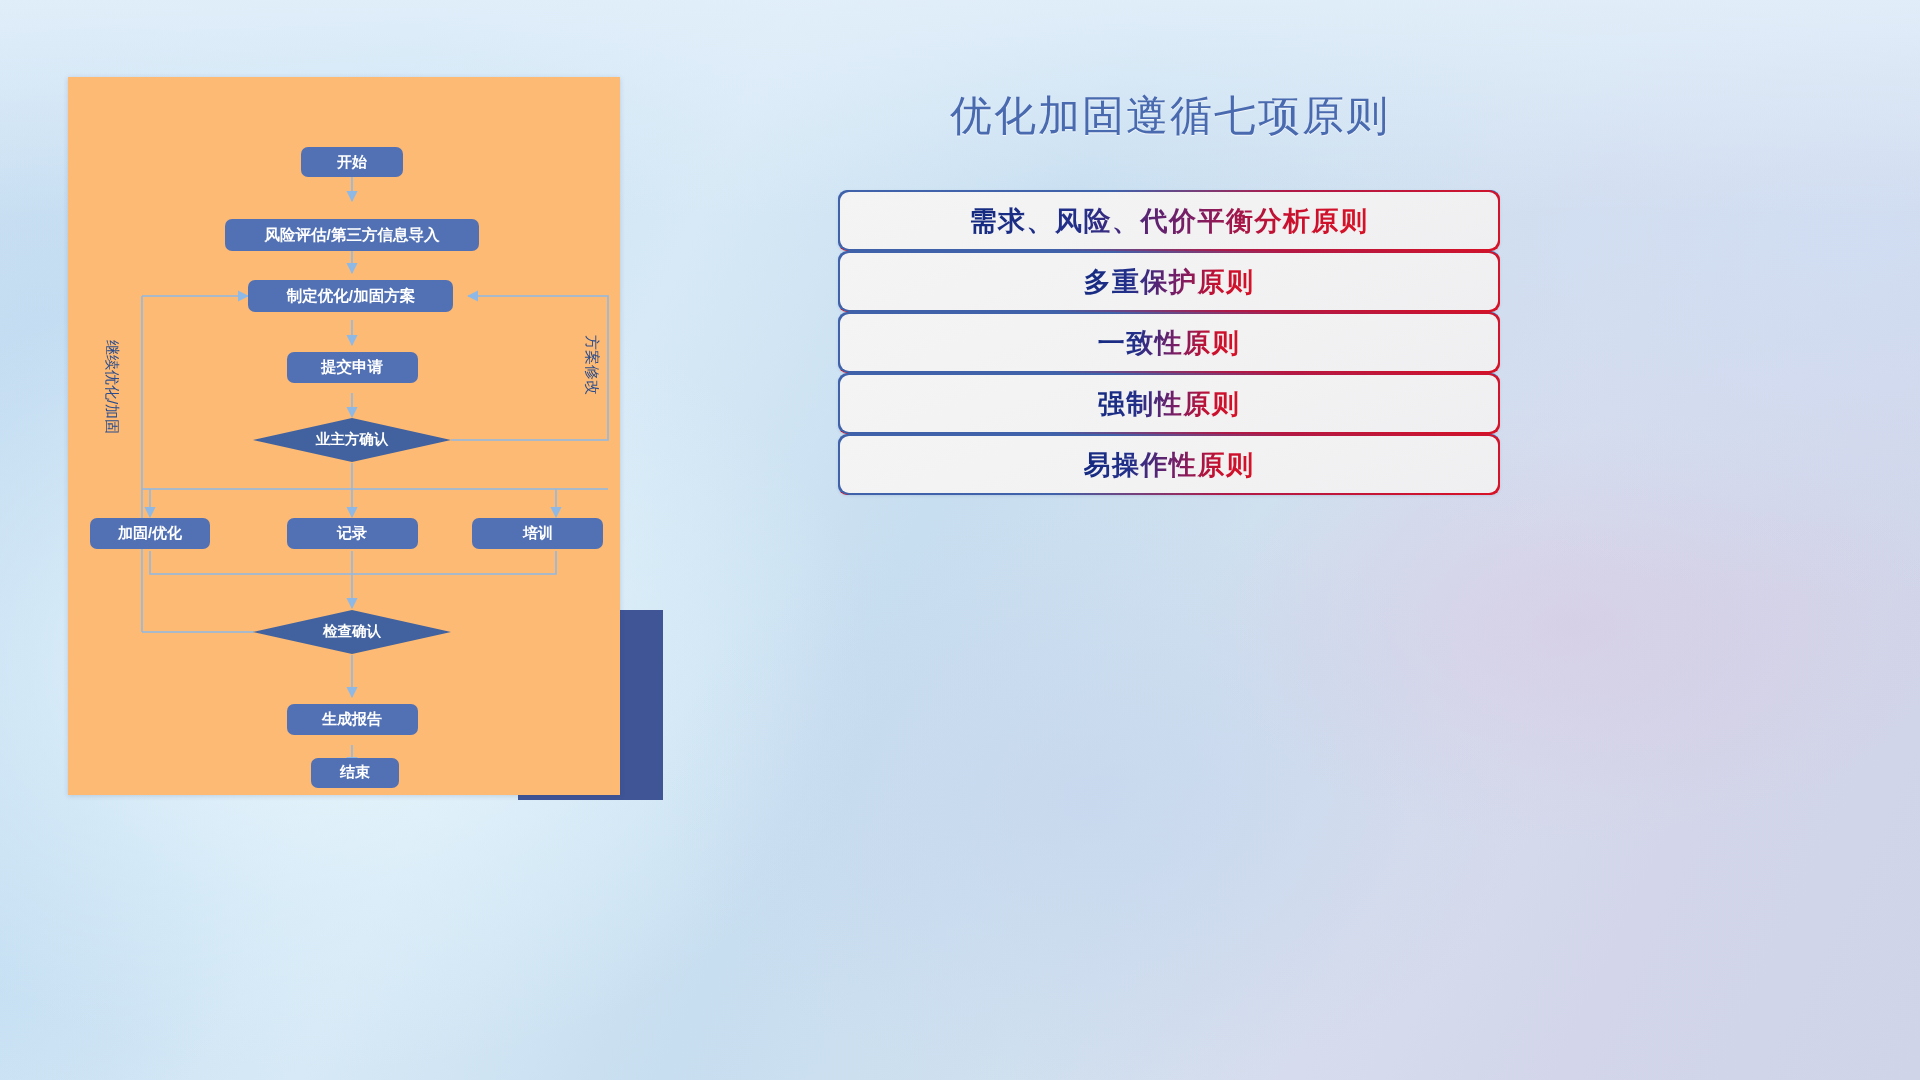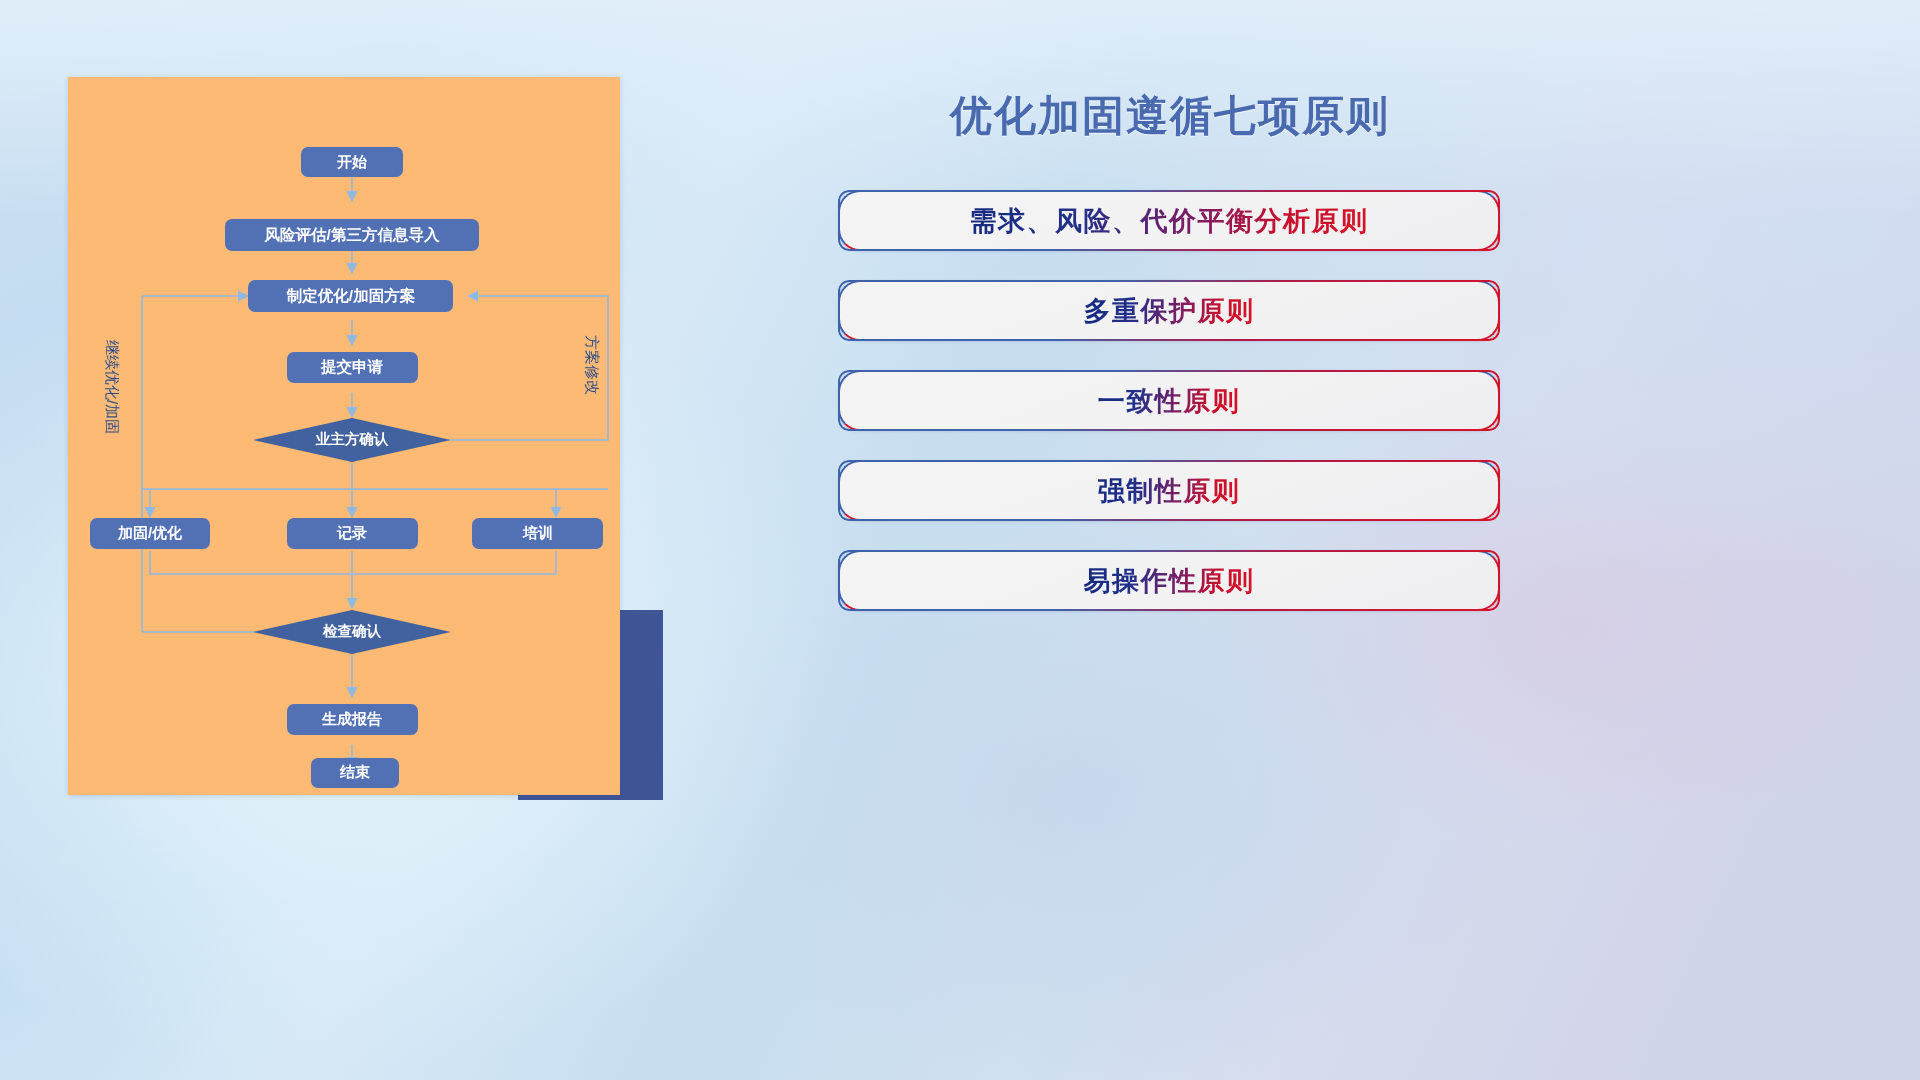--- a/index.html
+++ b/index.html
@@ -64,30 +64,30 @@
     fill:#2b4d8e;font-family:"Liberation Sans","DejaVu Sans",sans-serif;
     font-size:15px;text-anchor:middle;dominant-baseline:middle;
   }
 
   
   #right-panel{
     position:absolute;left:820px;top:0;width:700px;height:1080px;z-index:4;
   }
   #panel-title{
     position:absolute;left:0;top:88px;width:700px;text-align:center;
-    font-size:42px;font-weight:bold;color:#4a6ab0;letter-spacing:2px;
+    font-size:42px;font-weight:normal;color:#4a6ab0;letter-spacing:2px;
     text-shadow:0 1px 1px rgba(255,255,255,.7);
     white-space:nowrap;
   }
   #principles{
     position:absolute;left:18px;top:190px;width:662px;
   }
   .principle-card{
-    position:relative;height:61px;margin-bottom:29px;
-    border-radius:22px;
+    position:relative;height:61px;
+    border-radius:9px;
     background:linear-gradient(160deg,#f4f4f5 0%,#f2f2f3 55%,#efeff1 100%);
     border-top:2.2px solid #3f62ab;
     border-left:2.2px solid #3f62ab;
     border-right:2.2px solid #d81226;
     border-bottom:2.2px solid #d81226;
     display:flex;align-items:center;justify-content:center;
     box-shadow:0 1px 3px rgba(50,70,120,.13);
     box-sizing:border-box;
   }
   .principle-card::before{

